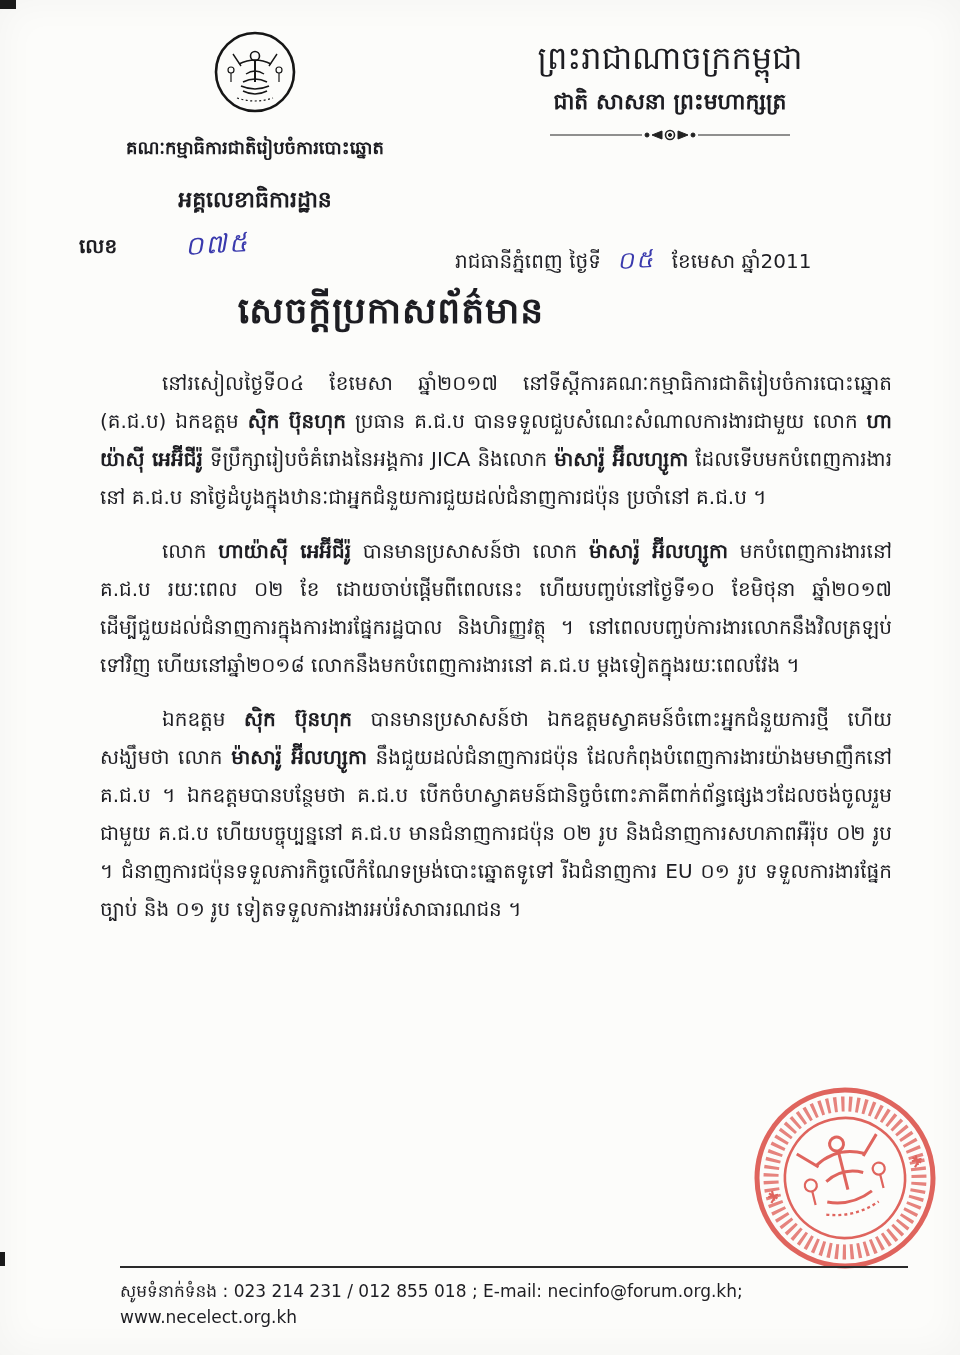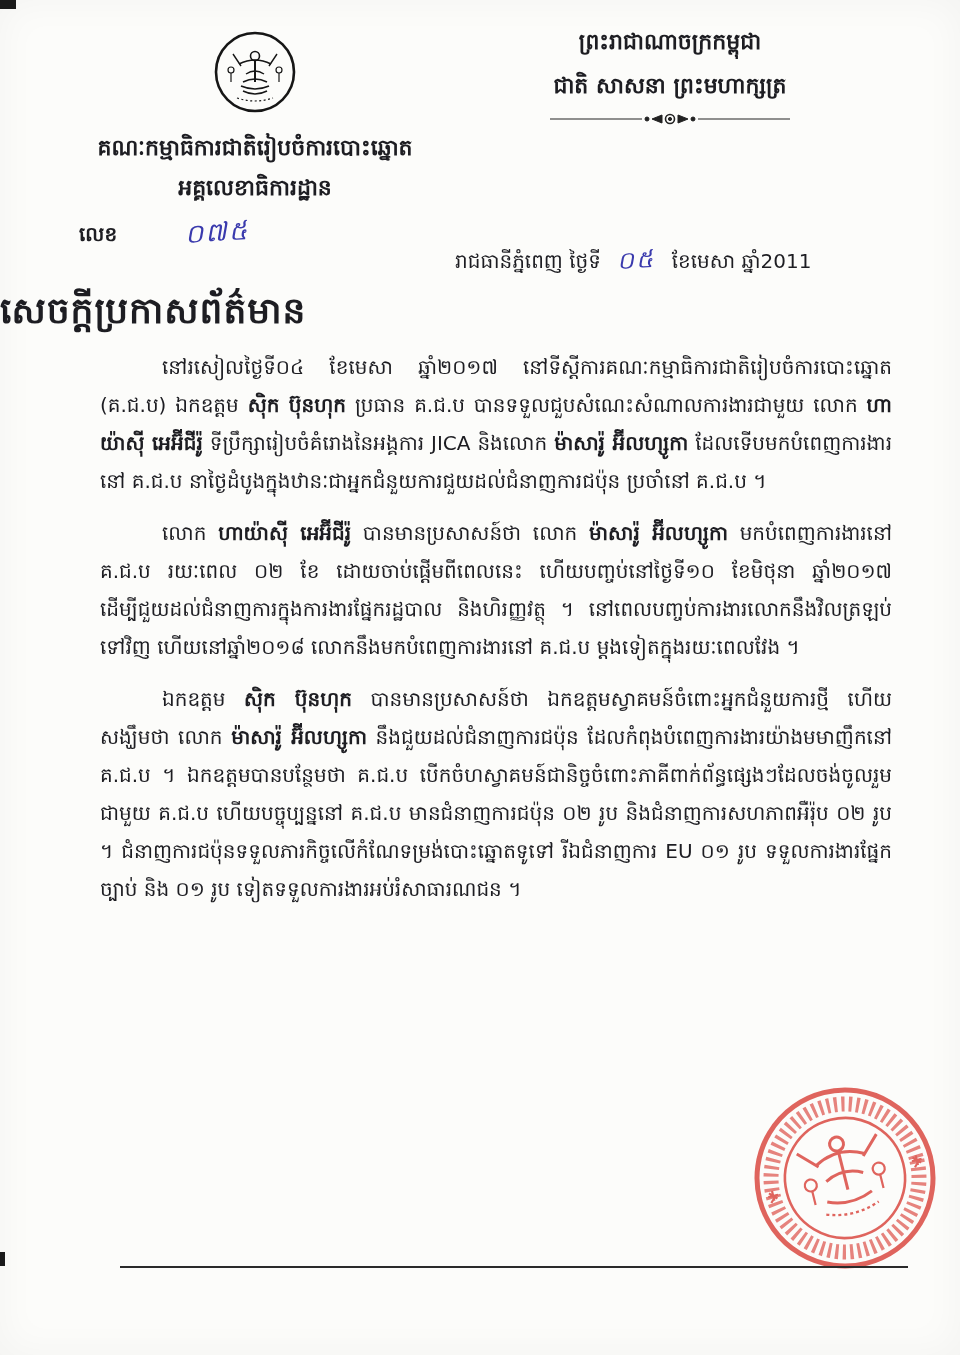--- a/index.html
+++ b/index.html
@@ -13,55 +13,55 @@
     overflow:hidden;
     box-shadow:inset 0 0 40px rgba(0,0,0,0.04);
   }
   .corner-mark{position:absolute;background:#1a1a1a;}
   .corner-mark.tl{left:0;top:0;width:16px;height:9px;}
   .corner-mark.bl{left:0;top:1252px;width:5px;height:14px;}
 
   
   .header-left{position:absolute;left:55px;top:30px;width:400px;text-align:center;}
   .logo-wrap{width:84px;height:84px;margin:0 auto 18px auto;}
-  .org-line1{font-size:22px;font-weight:bold;line-height:32px;}
-  .org-line2{font-size:22px;font-weight:bold;line-height:32px;margin-top:8px;}
+  .org-line1{font-size:18px;font-weight:bold;line-height:32px;}
+  .org-line2{font-size:22px;font-weight:bold;line-height:32px;margin-top:20px;}
   .number-line{display:flex;align-items:baseline;margin-top:12px;padding:0 24px;font-size:20px;font-weight:bold;}
   .number-label{flex:0 0 auto;}
   .handwriting{
     color:#3a3aad;font-style:italic;font-weight:normal;
     font-size:26px;letter-spacing:2px;transform:rotate(-4deg);
     display:inline-block;
   }
   .number-hand{flex:0 0 auto;margin-left:68px;}
   .number-ref{flex:1 1 auto;text-align:right;}
 
   .header-right{position:absolute;left:470px;top:22px;width:400px;text-align:center;}
-  .kingdom{font-size:22px;font-weight:bold;line-height:40px;}
+  .kingdom{font-size:32px;font-weight:normal;line-height:40px;margin-top:16px;}
   .motto{font-size:22px;font-weight:bold;line-height:32px;margin-top:8px;}
   .divider-wrap{margin-top:8px;}
 
   .dateline{
     position:absolute;left:455px;top:245px;width:430px;
     font-size:20px;line-height:30px;white-space:nowrap;
   }
   .dateline .handwriting{font-size:24px;margin:0 10px;}
 
   .doc-title{
     position:absolute;left:0;top:288px;width:782px;
-    text-align:left;font-size:36px;font-weight:bold;margin:0;
+    text-align:center;font-size:36px;font-weight:bold;margin:0;
     letter-spacing:1px;
   }
 
   
   .body-text{
     position:absolute;left:100px;top:348px;width:792px;
     font-size:20px;line-height:38px;text-align:justify;
   }
-  .para{margin:0 0 14px 0;text-indent:62px;}
+  .para{margin:16px 0 14px 0;text-indent:62px;}
   .para b{font-weight:bold;}
   .pen-mark{
     display:inline-block;width:10px;height:26px;margin-left:8px;
     border-right:3px solid #3a3aad;border-top-right-radius:9px;
     transform:rotate(6deg);vertical-align:-6px;
   }
 
   
   .stamp{
     position:absolute;left:752px;top:1085px;width:186px;height:186px;
@@ -173,14 +173,15 @@
           <circle cx="128" cy="92" r="6" stroke-width="2.2"></circle>
           <path d="M58 98 L58 112 M128 98 L128 112" stroke-width="2.2"></path>
           <path d="M70 112 Q93 122 116 112"></path>
           <path d="M66 124 Q93 134 120 124" stroke-width="2.4" stroke-dasharray="3 3"></path>
         </g>
       </g>
     </svg>
   </div>
 
   <div class="footer-rule"></div>
+  <div class="footer-contact">សូមទំនាក់ទំនង : 023 214 231 / 012 855 018 ; E-mail: necinfo@forum.org.kh; www.necelect.org.kh</div>
 
 </div>
 
 </body></html>

